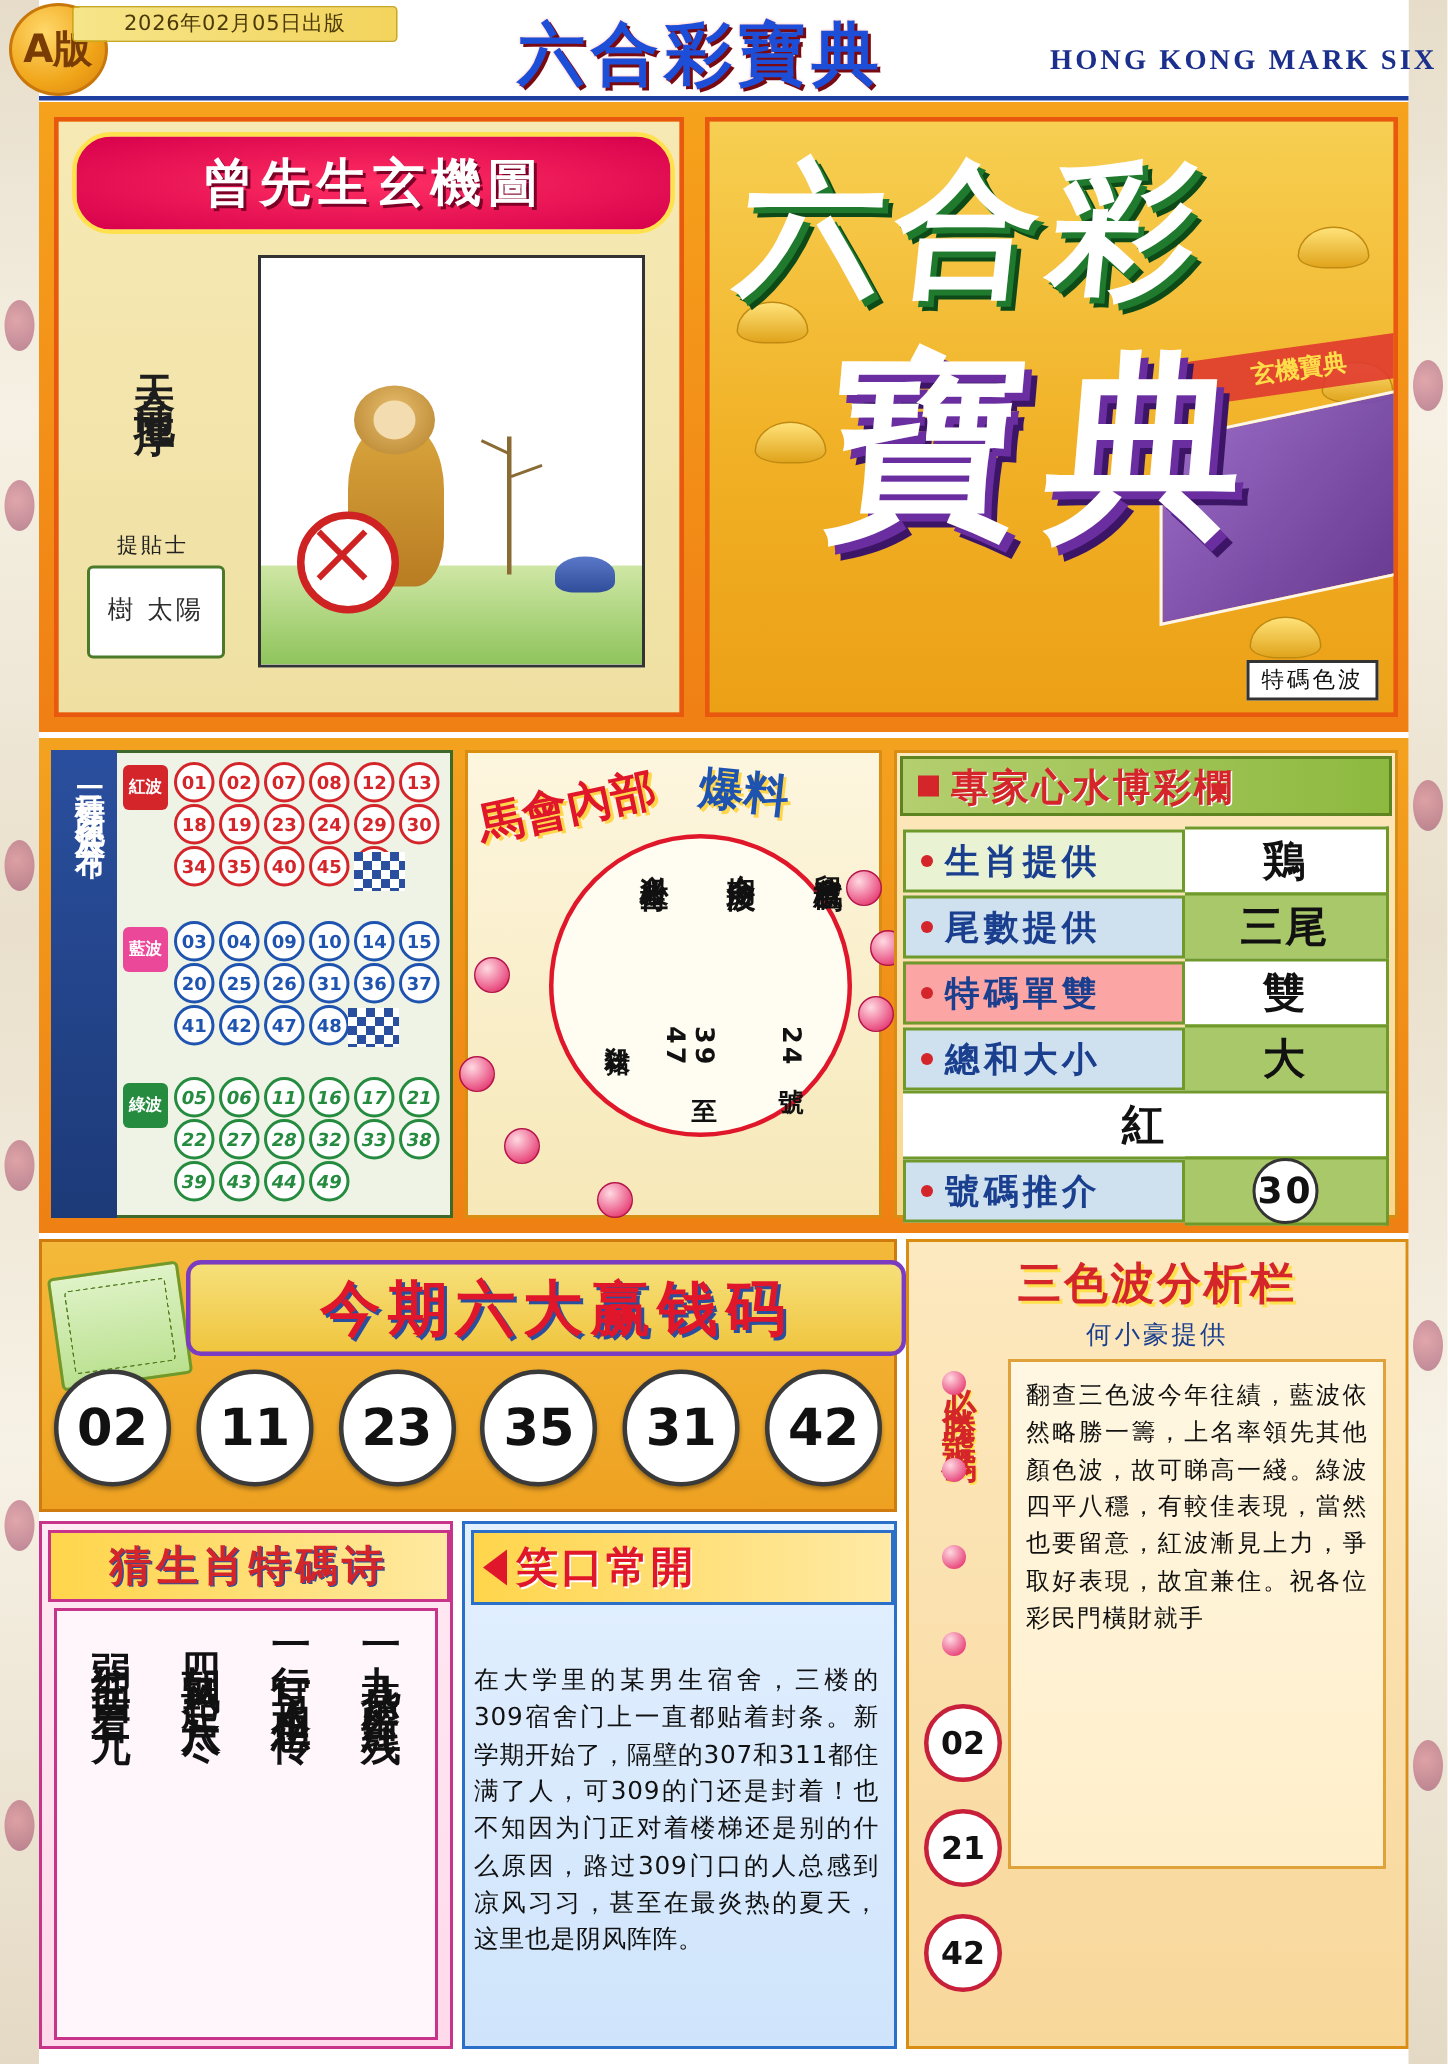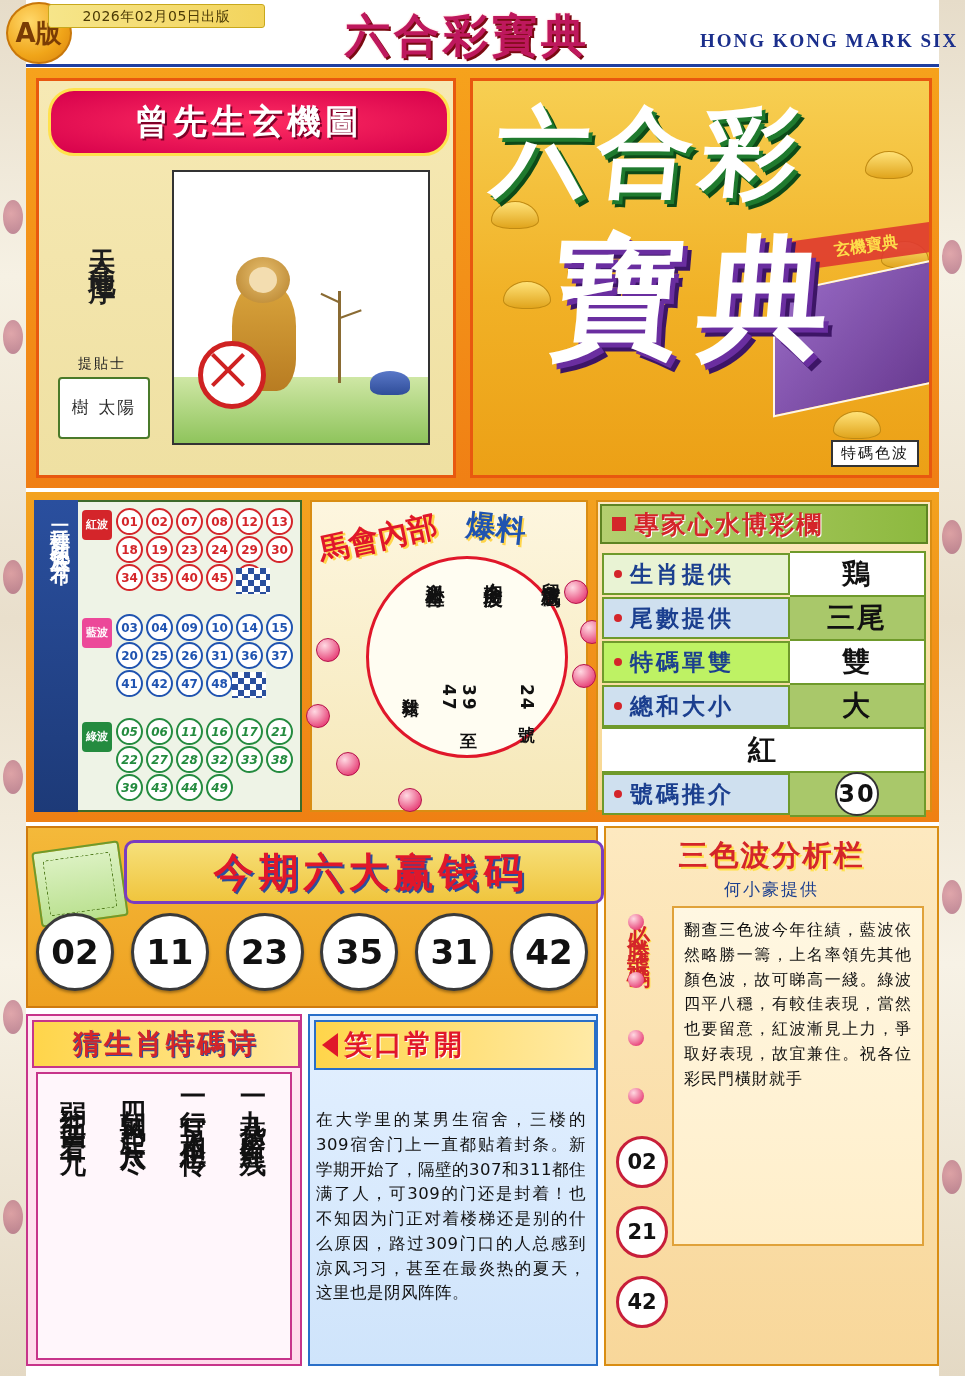--- a/index.html
+++ b/index.html
@@ -25,21 +25,21 @@
   .a-badge{position:absolute;left:6px;top:2px;width:62px;height:58px;border-radius:50%;
     background:radial-gradient(circle at 35% 30%,#ffd86a,#f0a519 60%,#d9820d);
     border:2px solid #c8770a;display:flex;align-items:center;justify-content:center;
     font-weight:bold;color:#7a3c05;font-size:13px;}
   .a-badge .big{font-size:26px;line-height:1;margin-right:1px;}
   .pubdate{position:absolute;left:48px;top:4px;width:215px;height:22px;
     background:linear-gradient(90deg,#f6e58a,#f3d45c);border:1px solid #c8a81c;
     border-radius:3px;text-align:center;font-size:14px;color:#4b3a05;line-height:22px;
     letter-spacing:.5px;}
   .title-main{position:absolute;left:345px;top:6px;font-size:45px;font-weight:bold;
-    color:#be185d;letter-spacing:4px;
+    color:#1d4ed8;letter-spacing:4px;
     text-shadow:2px 2px 0 #7a0a12, 0 0 2px #ffb3b3;font-family:"DejaVu Sans",sans-serif;}
   .title-en{position:absolute;left:700px;top:30px;font-size:19px;letter-spacing:2px;
     color:#1b2f8c;font-weight:bold;font-family:"Liberation Serif",serif;}
   .hdr-rule{position:absolute;left:26px;top:64px;width:913px;height:3px;background:#1f3fa0;}
 
   
   .topband{position:absolute;left:26px;top:68px;width:913px;height:420px;
     background:linear-gradient(180deg,#f6a21c,#f07f14);padding:6px;box-sizing:border-box;}
   
   .zeng{position:absolute;left:36px;top:78px;width:420px;height:400px;
@@ -365,21 +365,21 @@
 
   <div class="erow" style="top:596px;">
     <div class="lbl" style="background:#cfe0ef;">
       <span class="bulletdot"></span>
         <span>尾數提供</span>
     </div>
     <div class="val" style="background:#a9c86a;">三尾</div>
   </div>
 
   <div class="erow" style="top:640px;">
-    <div class="lbl" style="background:#bef264;">
+    <div class="lbl" style="background:#fca5a5;">
       <span class="bulletdot"></span>
         <span>特碼單雙</span>
     </div>
     <div class="val" style="background:#fff;">雙</div>
   </div>
 
   <div class="erow" style="top:684px;">
     <div class="lbl" style="background:#cfe0ef;">
       <span class="bulletdot"></span>
         <span>總和大小</span>

